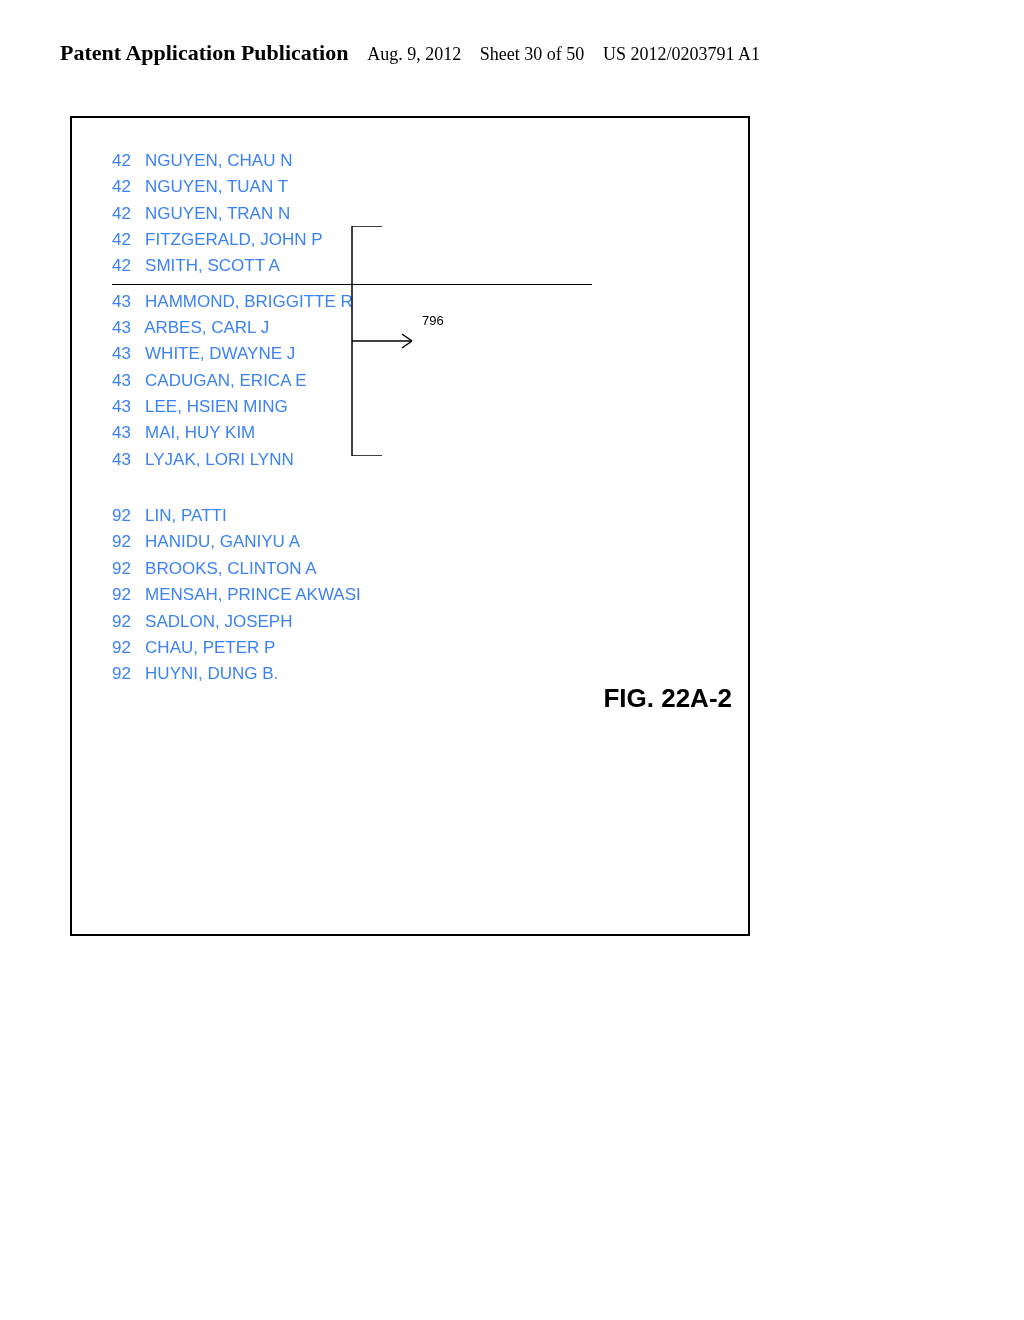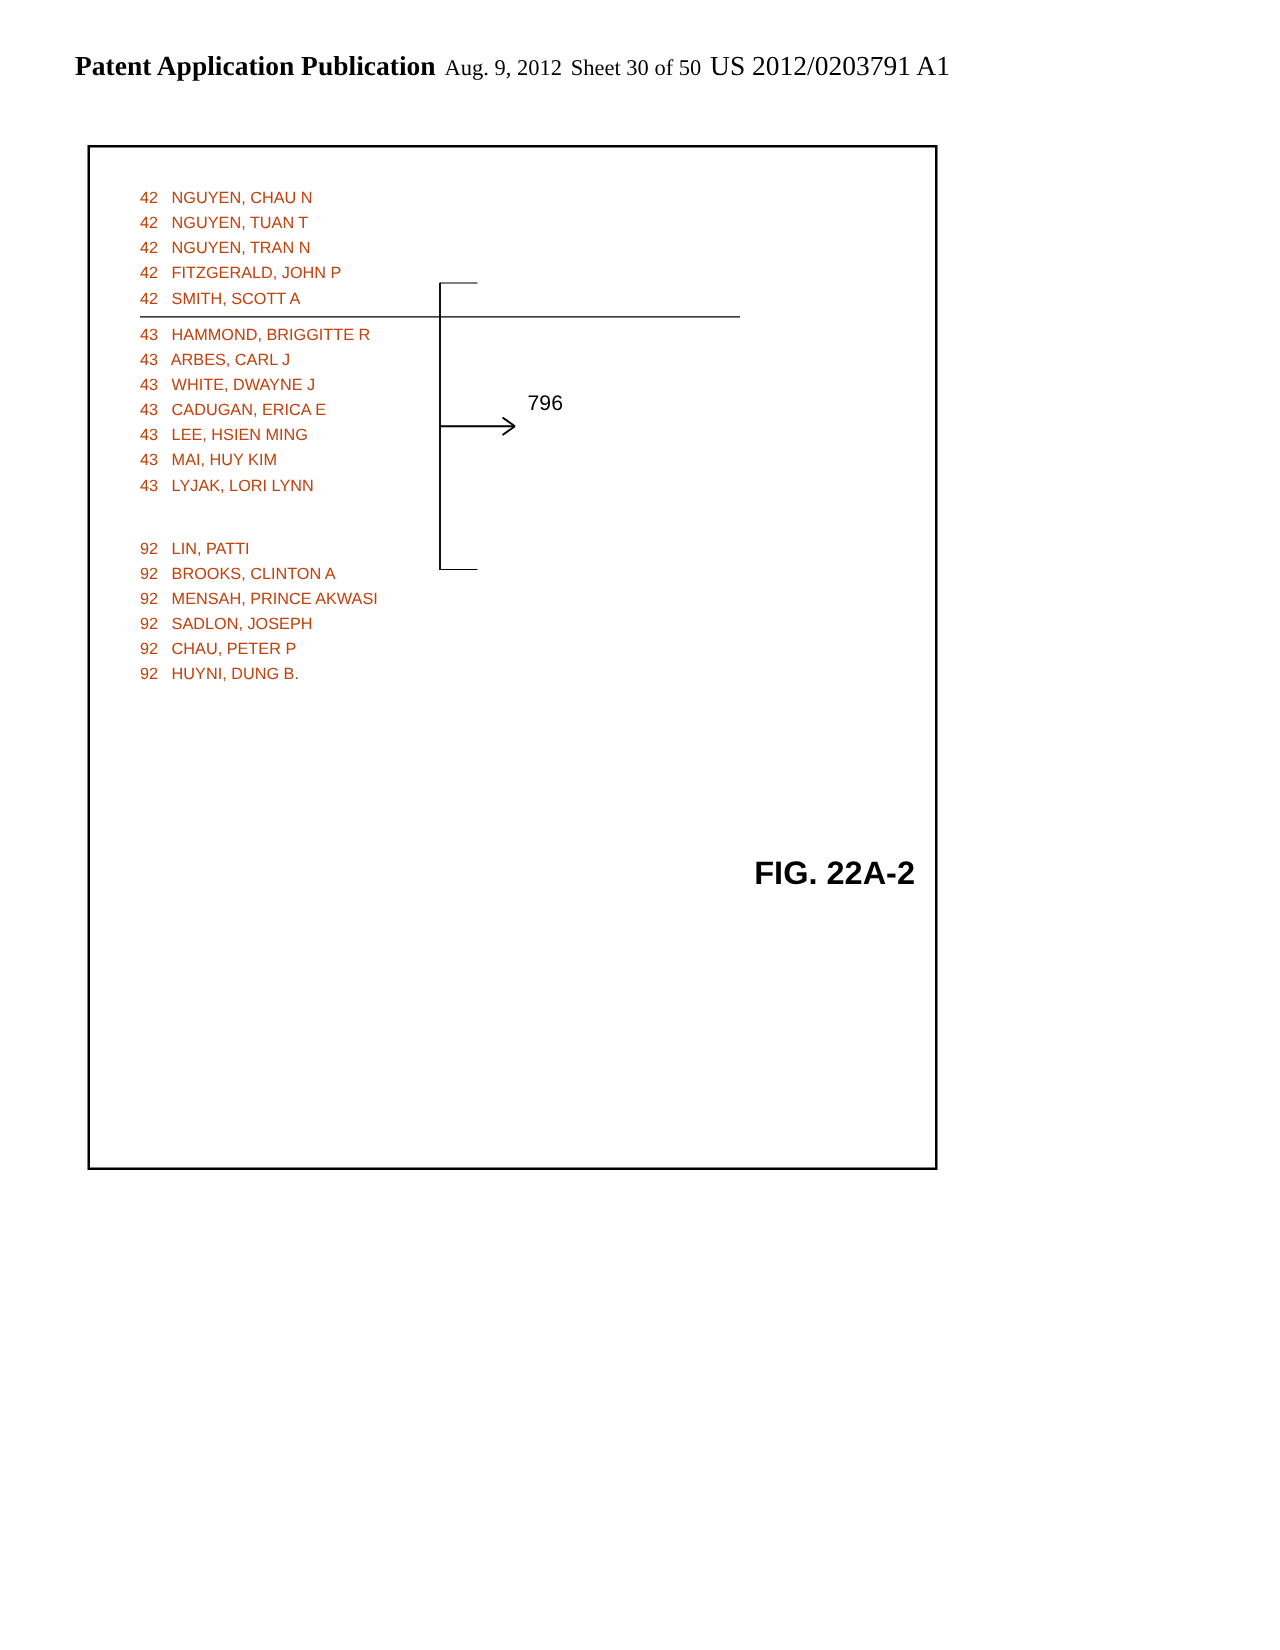--- a/index.html
+++ b/index.html
@@ -37,21 +37,21 @@
       font-family: Times New Roman, serif;
     }
 
     .header-center {
       font-size: 18px;
       color: #000;
       font-family: Times New Roman, serif;
     }
 
     .header-right {
-      font-size: 22px;
+      font-size: 18px;
       color: #000;
       font-family: Times New Roman, serif;
     }
 
     .main-content {
       display: flex;
       justify-content: center;
       align-items: flex-start;
       padding: 30px 60px;
     }
@@ -62,22 +62,22 @@
       min-height: 820px;
       padding: 30px 40px;
       position: relative;
       display: flex;
       flex-direction: row;
       gap: 0px;
     }
 
     .data-line {
       font-family: Arial, Helvetica, sans-serif;
-      font-size: 13px;
-      color: #c2410c;
+      font-size: 17px;
+      color: #3b82f6;
       line-height: 1.55;
       white-space: nowrap;
     }
 
     .divider-line {
       border: none;
       border-top: 1px solid #000;
       margin: 4px 0;
       width: 100%;
     }
@@ -133,26 +133,27 @@
           <line x1="10" y1="0" x2="40" y2="0" stroke="#000" stroke-width="1.5"></line>
 
           <line x1="10" y1="230" x2="40" y2="230" stroke="#000" stroke-width="1.5"></line>
 
           <line x1="10" y1="115" x2="70" y2="115" stroke="#000" stroke-width="1.5"></line>
 
           <line x1="70" y1="115" x2="60" y2="108" stroke="#000" stroke-width="1.5"></line>
           <line x1="70" y1="115" x2="60" y2="122" stroke="#000" stroke-width="1.5"></line>
         </svg>
 
-        <div style="position:absolute; left:310px; top:165px; font-size:17px; font-family: Arial, sans-serif;">796</div>
+        <div style="position:absolute; left:310px; top:165px; font-size:13px; font-family: Arial, sans-serif;">796</div>
 
         <div class="section-gap"></div>
 
         <div class="group-section">
           <div class="data-line">92 &nbsp; LIN, PATTI</div>
+          <div class="data-line">92 &nbsp; HANIDU, GANIYU A</div>
           <div class="data-line">92 &nbsp; BROOKS, CLINTON A</div>
           <div class="data-line">92 &nbsp; MENSAH, PRINCE AKWASI</div>
           <div class="data-line">92 &nbsp; SADLON, JOSEPH</div>
           <div class="data-line">92 &nbsp; CHAU, PETER P</div>
           <div class="data-line">92 &nbsp; HUYNI, DUNG B.</div>
         </div>
 
       </div>
 
       <div style="position:absolute; right:16px; bottom:220px; font-size:26px; font-weight:bold; font-family: Arial, sans-serif;">FIG. 22A-2</div>

